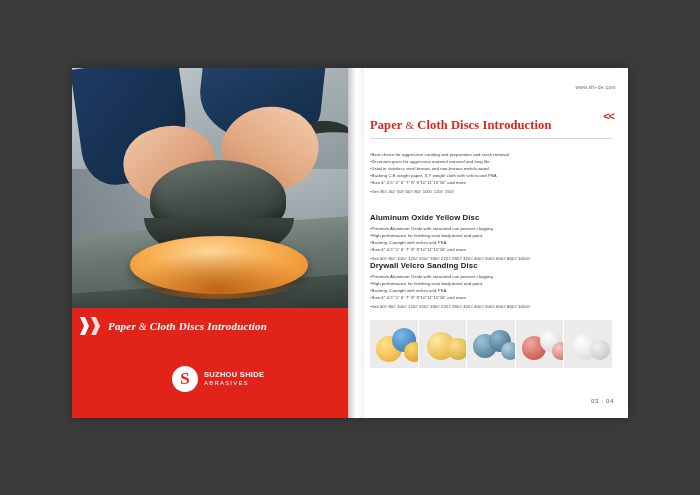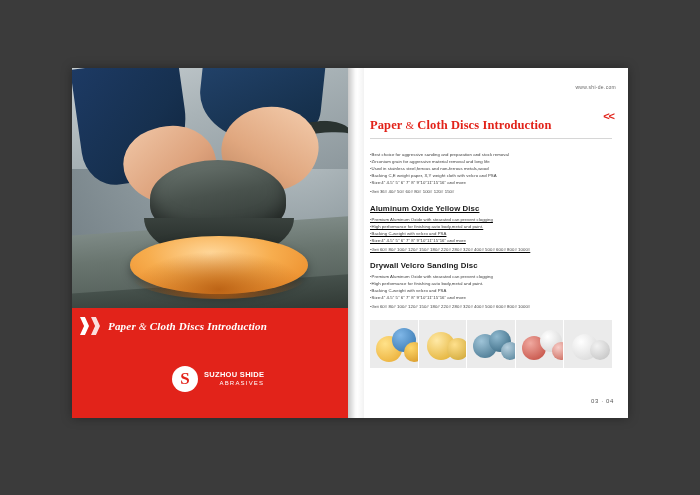--- a/index.html
+++ b/index.html
@@ -190,21 +190,20 @@
   }
   .redband-title .amp { font-weight: normal; font-size: 10px; }
 
   .red-lower {
     position: absolute;
     left: 0;
     top: 276px;
     width: 328px;
     height: 74px;
     background: #e2231a;
-    text-align: right;
   }
   .logo {
     position: absolute;
     left: 100px;
     top: 22px;
     display: flex;
     align-items: center;
     gap: 6px;
   }
   .logo-mark {
@@ -387,21 +386,21 @@
 
       <div class="section" style="top:84px;">
         <div class="sec-line">•Best choice for aggressive sanding and preparation and stock removal</div>
         <div class="sec-line">•Zirconium grain for aggressive material removal and long life</div>
         <div class="sec-line">•Used in stainless steel,ferrous and non-ferrous metals,wood</div>
         <div class="sec-line">•Backing C,E weight paper, X,Y weight cloth with velcro and PSA</div>
         <div class="sec-line">•Size:4" 4.5" 5" 6" 7" 8" 9"10"11"15"16" and more</div>
         <div class="sec-line grit">•Grit 36# 40# 50# 60# 80# 100# 120# 150#</div>
       </div>
 
-      <div class="section" style="top:136px;text-decoration:underline;">
+      <div class="section" style="top:145px;">
         <div class="sec-title">Aluminum Oxide Yellow Disc</div>
         <div class="sec-line">•Premium Aluminum Oxide with stearated can prevent clogging</div>
         <div class="sec-line">•High performance for finishing auto body,metal and paint.</div>
         <div class="sec-line">•Backing C-weight with velcro and PSA</div>
         <div class="sec-line">•Size:4" 4.5" 5" 6" 7" 8" 9"10"11"15"16" and more</div>
         <div class="sec-line grit">•Grit 60# 80# 100# 120# 150# 180# 220# 280# 320# 400# 500# 600# 800# 1000#</div>
       </div>
 
       <div class="section" style="top:193px;">
         <div class="sec-title">Drywall Velcro Sanding Disc</div>

